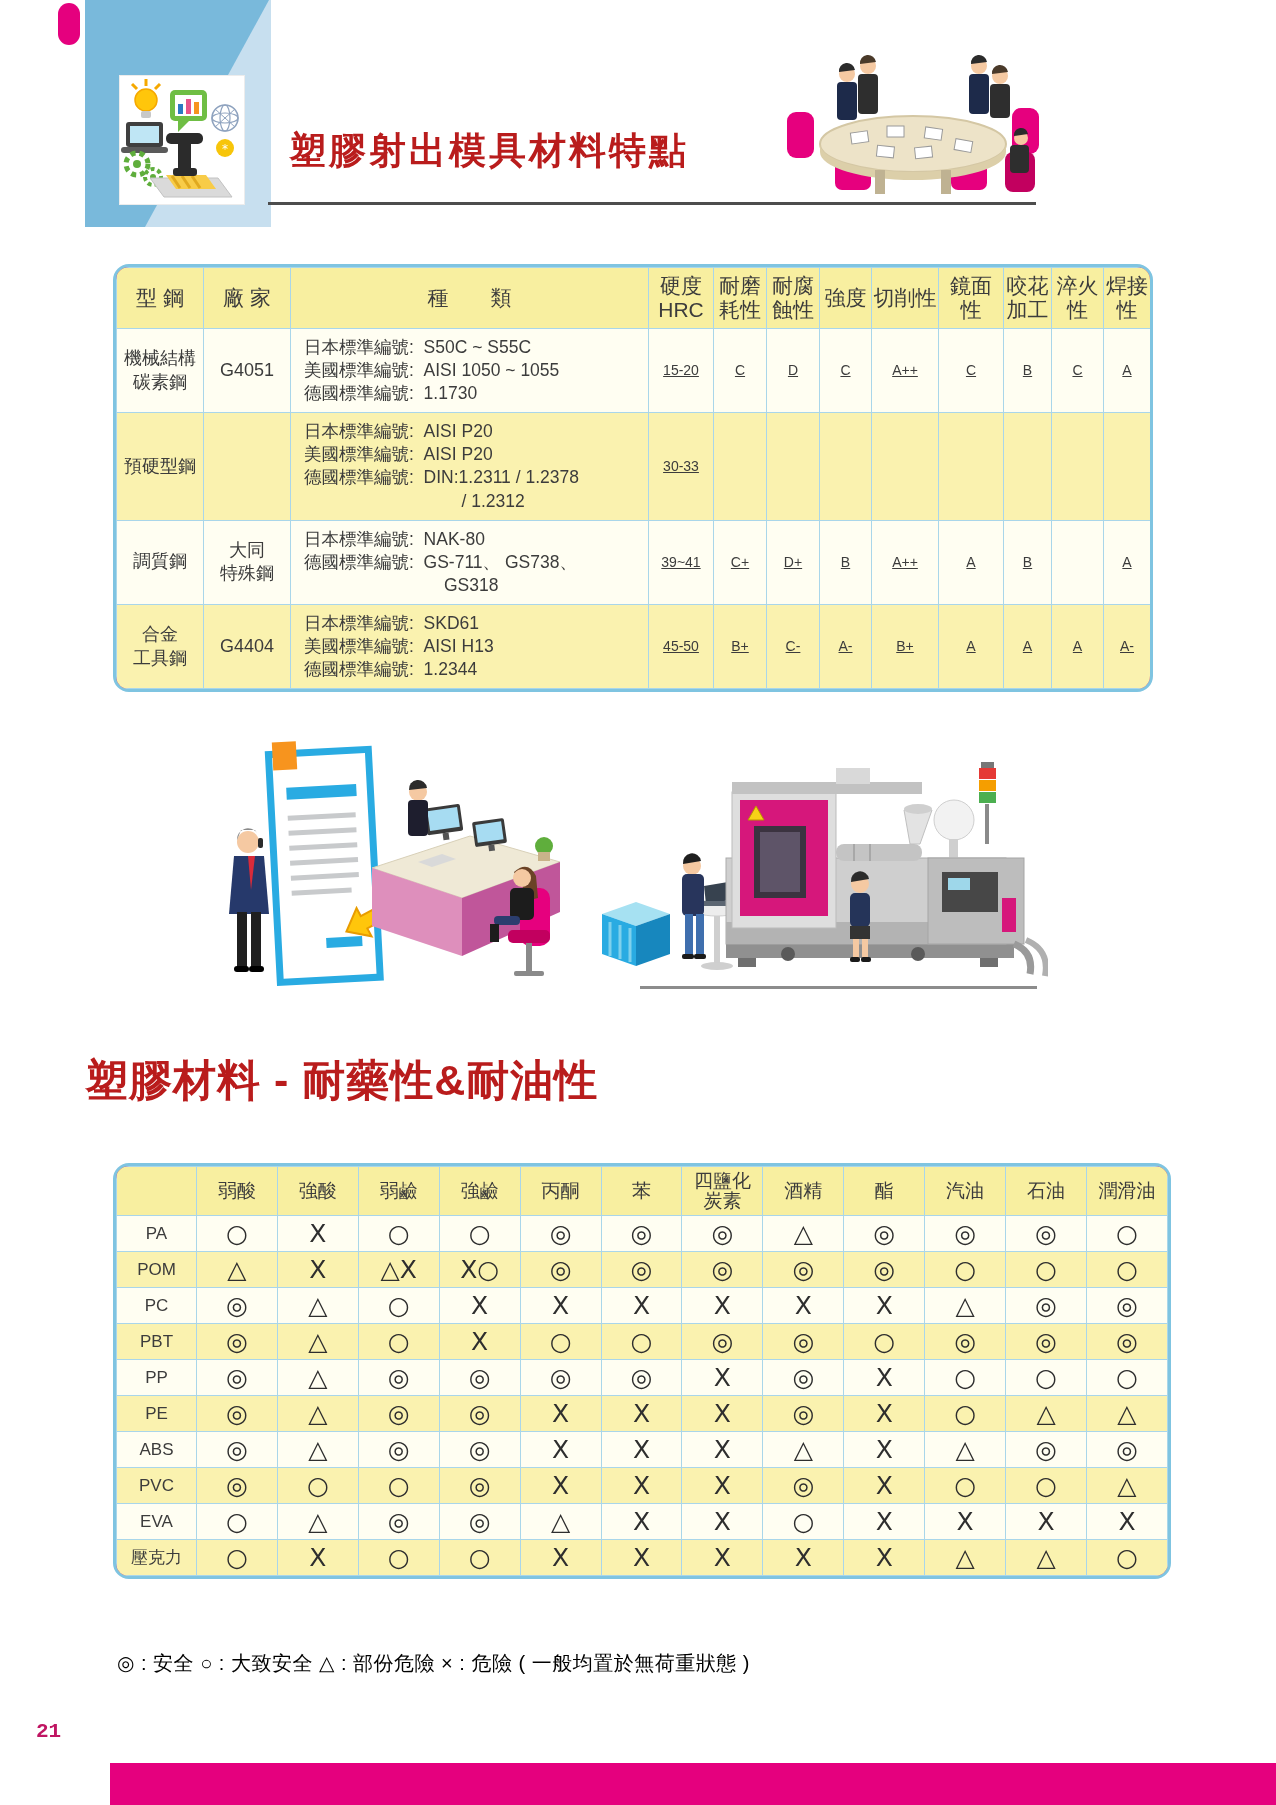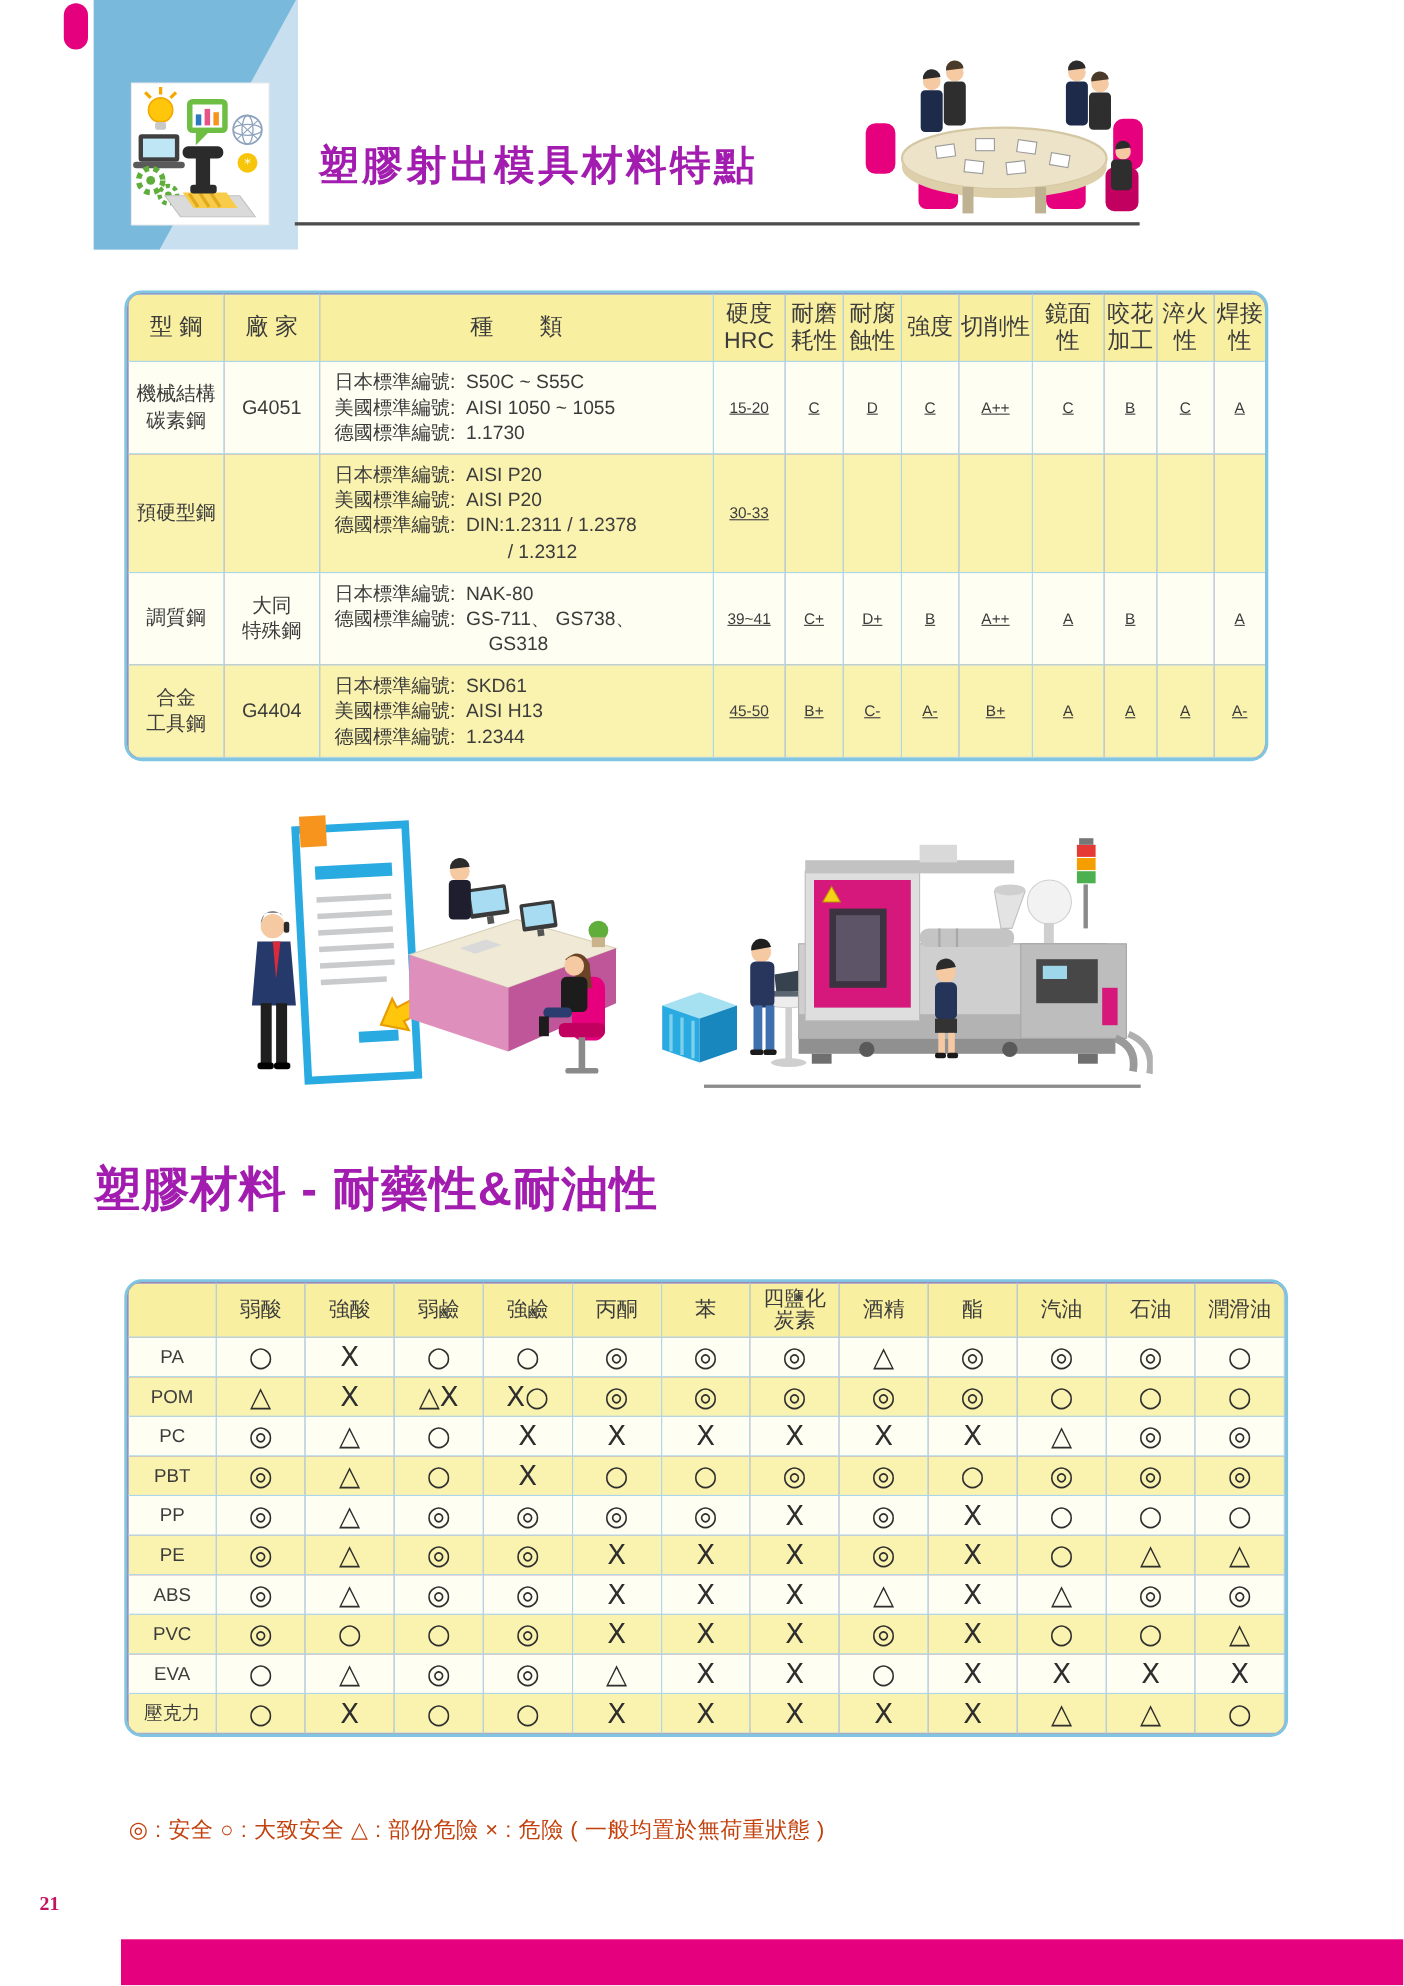--- a/index.html
+++ b/index.html
@@ -5,21 +5,21 @@
   html,body{margin:0;padding:0;background:#ffffff;}
   #page{position:relative;width:1276px;height:1805px;background:#fff;overflow:hidden;
         font-family:"Liberation Sans","DejaVu Sans",sans-serif;color:#3c3c3c;}
   .abs{position:absolute;}
 
   
   #corner-pill{left:58px;top:3px;width:22px;height:42px;border-radius:11px;background:#E5007E;}
   #blue-deco{left:85px;top:0;width:186px;height:227px;}
   #icon-card{left:120px;top:76px;width:124px;height:128px;background:#fff;box-shadow:0 0 0 1px #ececec;}
 
-  .page-title{font-weight:bold;color:#a21caf;white-space:nowrap;}
+  .page-title{font-weight:bold;color:#b91c1c;white-space:nowrap;}
   #title1{left:289px;top:126px;font-size:37px;letter-spacing:3px;}
   #rule1{left:268px;top:202px;width:768px;height:3px;background:#4d4d4d;}
   #title2{left:85px;top:1052px;font-size:43px;letter-spacing:1px;}
 
   #meeting-illo{left:783px;top:48px;width:260px;height:154px;}
   #office-illo{left:222px;top:740px;width:340px;height:270px;}
   #machine-illo{left:598px;top:708px;width:450px;height:280px;}
   #machine-floor{left:640px;top:986px;width:397px;height:3px;background:#8c8c8c;}
 
   
@@ -36,23 +36,23 @@
   #steel-table td.c-specs{text-align:left;padding-left:13px;font-size:17.5px;white-space:pre-wrap;}
   #steel-table td.c-grade,#steel-table td.c-hrc{font-size:14px;text-decoration:underline;}
 
   #plastic-table th{font-size:19px;height:46px;line-height:1.05;}
   #plastic-table td{height:35px;padding:0;}
   #plastic-table tbody tr:nth-of-type(odd) td{background:#FFFEF2;}
   #plastic-table tbody tr:nth-of-type(even) td{background:#FAF2AF;}
   #plastic-table td.c-mat{font-size:17px;text-align:center;}
   #plastic-table td.c-sym{font-size:25px;line-height:1;font-family:"DejaVu Sans",sans-serif;color:#2e2e2e;}
 
-  #legend{left:117px;top:1650px;font-size:20px;color:#c2410c;letter-spacing:0.5px;text-align:center;}
-  #page-num{left:36px;top:1720px;font-family:Liberation Serif, serif;
-            font-weight:bold;font-size:18px;color:#C01562;}
+  #legend{left:117px;top:1650px;font-size:20px;color:#000000;letter-spacing:0.5px;text-align:center;}
+  #page-num{left:36px;top:1720px;font-family:Liberation Mono, monospace;
+            font-weight:bold;font-size:21px;color:#C01562;}
   #foot-bar{left:110px;top:1763px;width:1166px;height:42px;background:#E5007E;}
 </style>
 </head>
 <body>
 
 <div id="page">
 
   <div class="abs" id="corner-pill"></div>
 
   <div class="abs" id="blue-deco">

